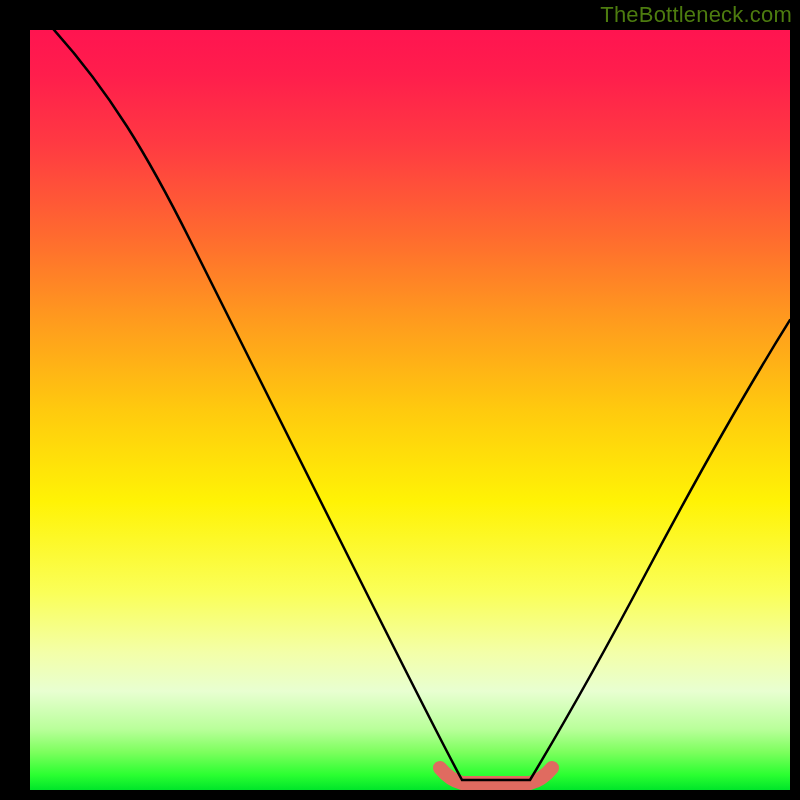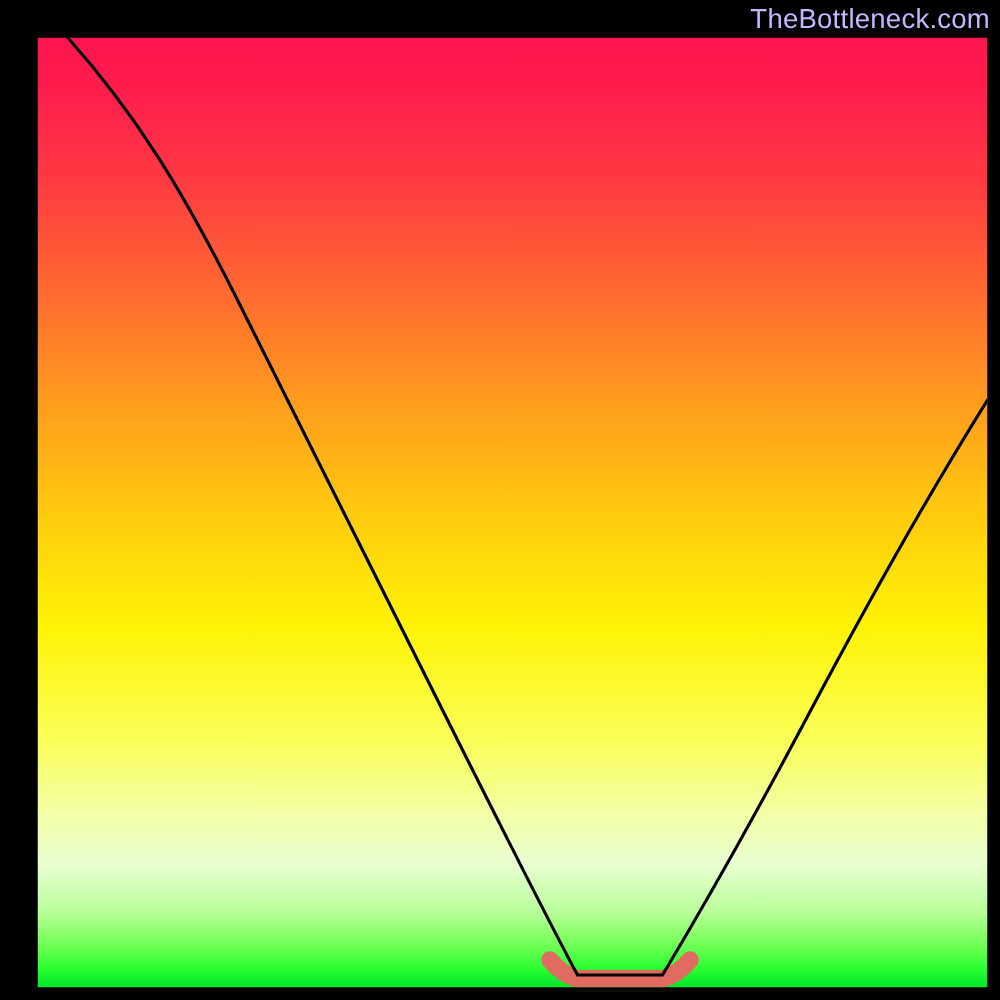--- a/index.html
+++ b/index.html
@@ -14,21 +14,21 @@
   .frame {
     position: relative;
     width: 800px;
     height: 800px;
     background: #000;
   }
   .watermark {
     position: absolute;
     top: 2px;
     right: 8px;
-    color: #c4b5fd;
+    color: #4d7c0f;
     font-size: 22px;
     font-weight: 500;
     letter-spacing: 0.2px;
     z-index: 30;
   }
   .plot-area {
     position: absolute;
     left: 30px;
     right: 10px;
     top: 30px;

